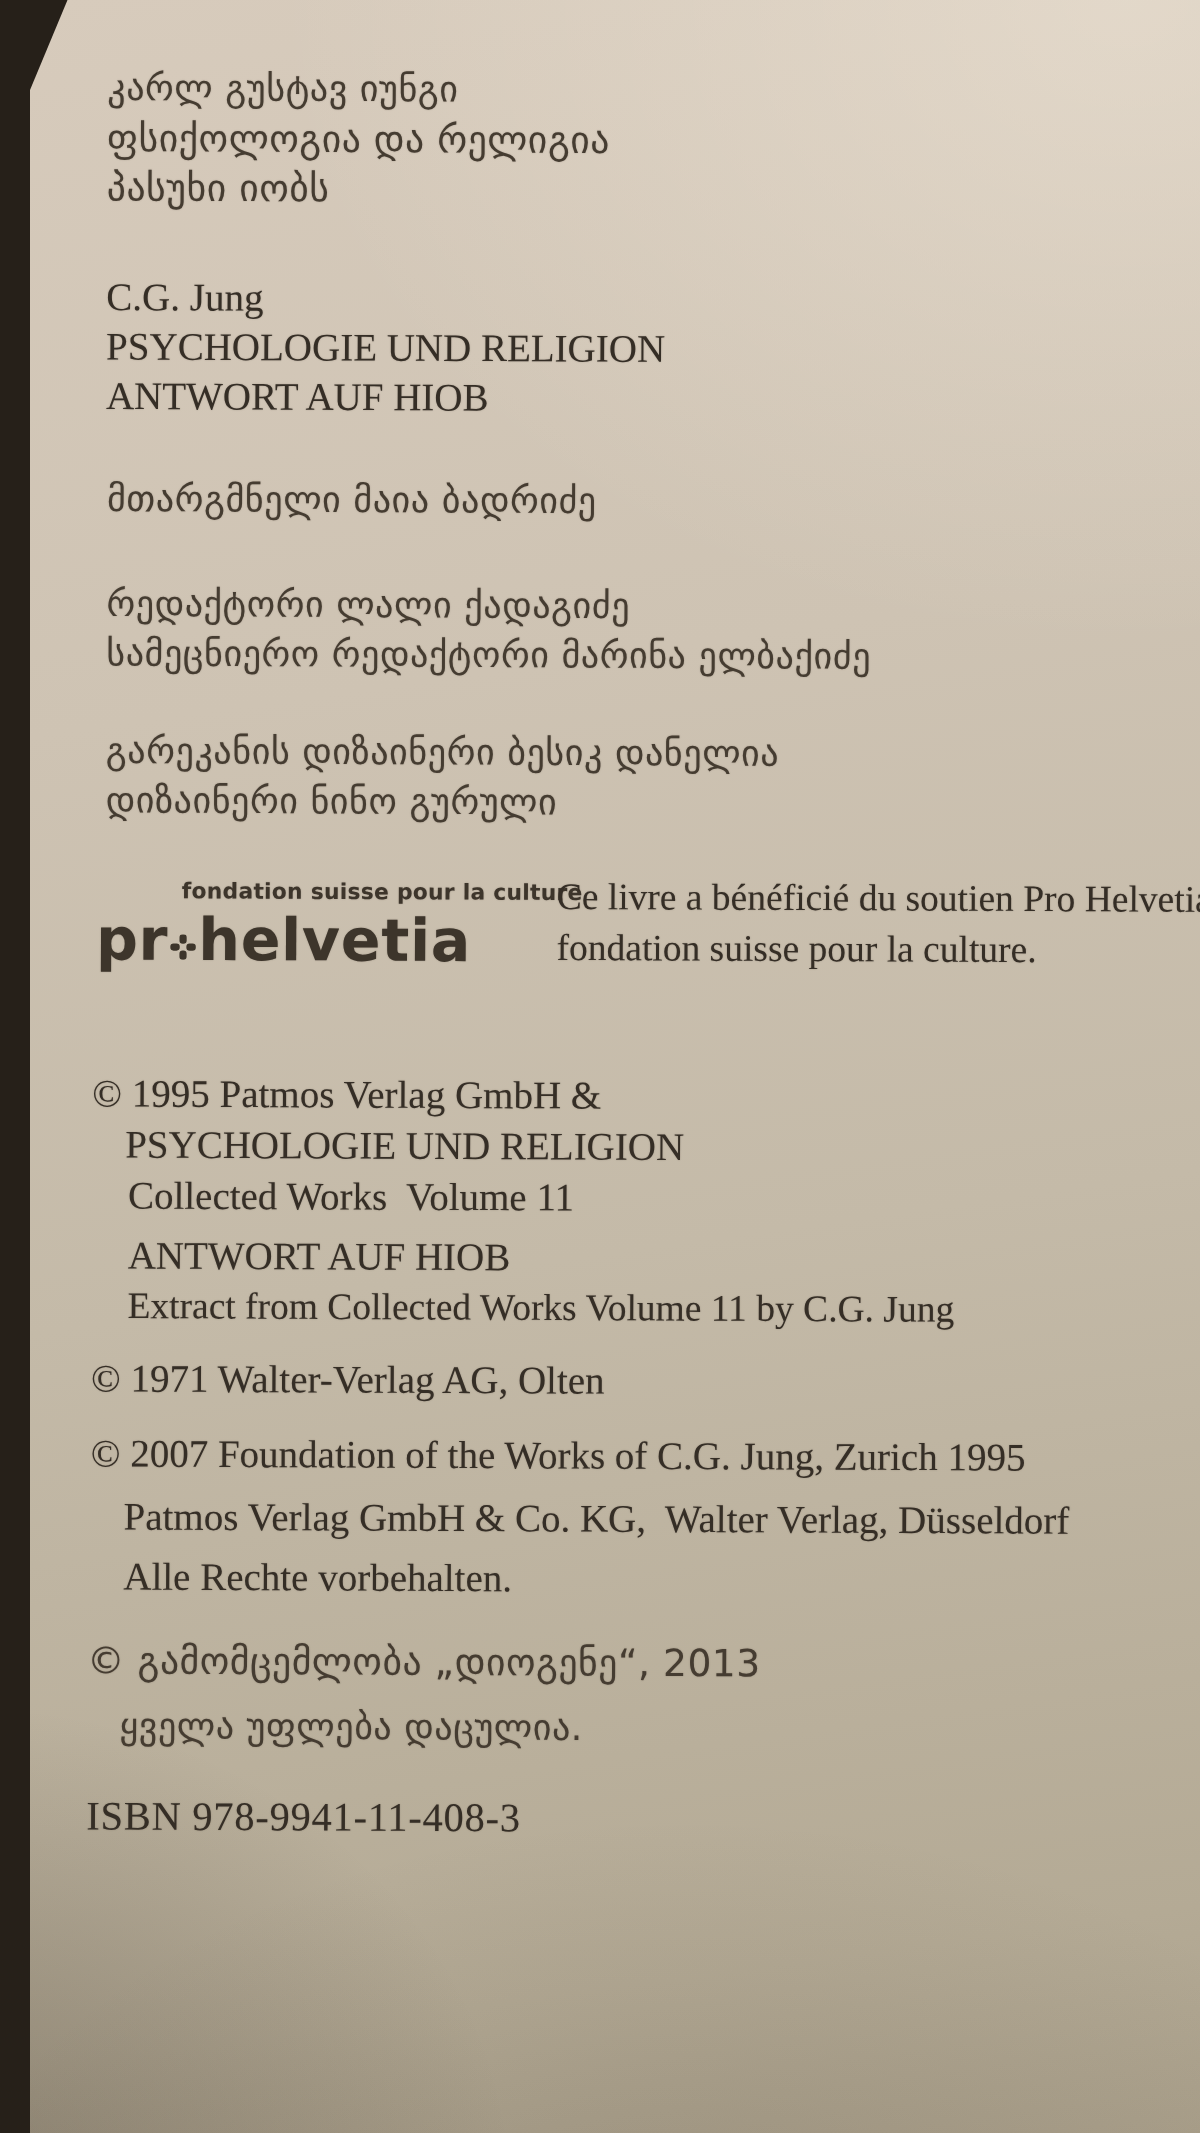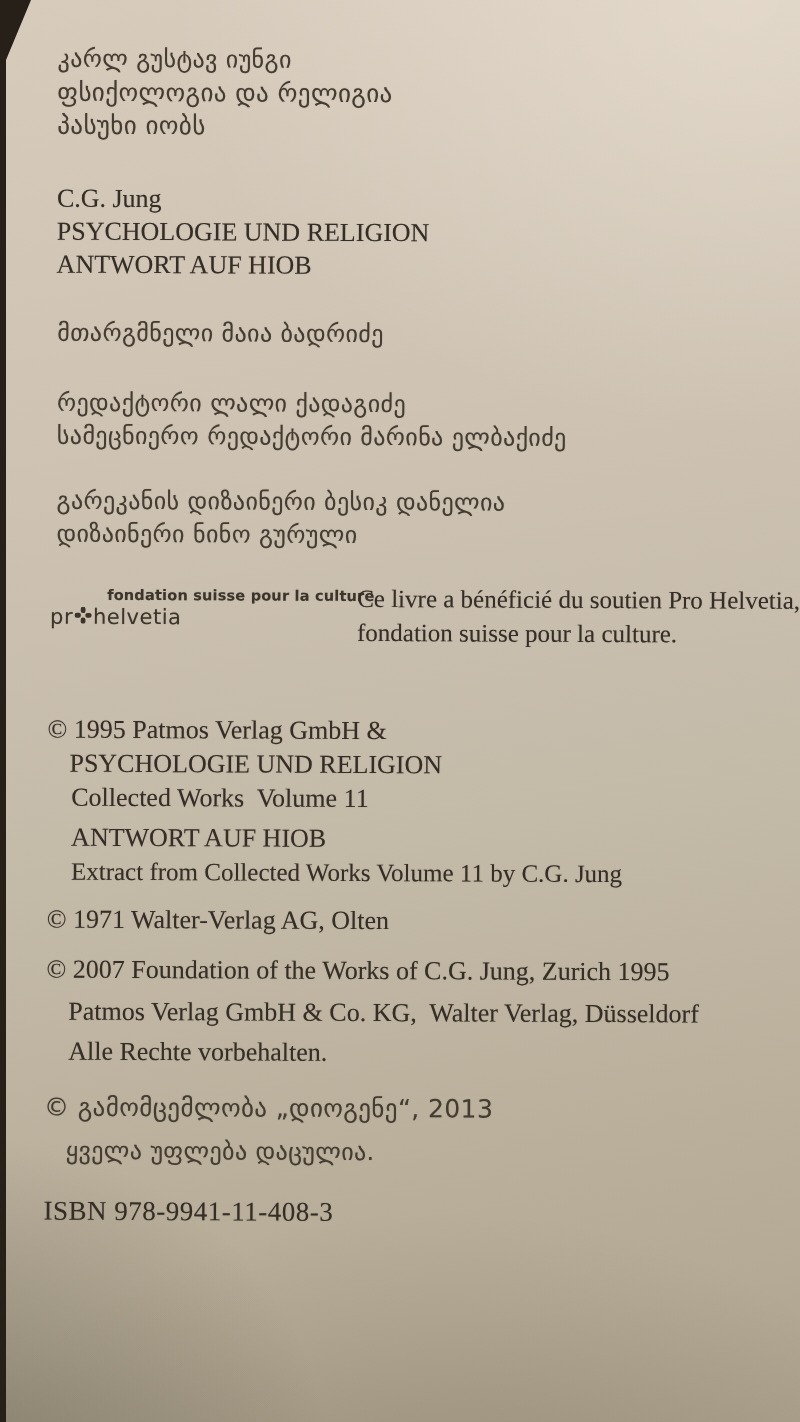--- a/index.html
+++ b/index.html
@@ -5,20 +5,21 @@
   html, body {
     margin: 0; padding: 0;
     width: 800px; height: 1422px;
     overflow: hidden;
     background: #262019;
   }
   .photo {
     position: relative;
     width: 749px; height: 1422px;
     font-kerning: normal;
+    margin-left: 14px;
   }
   .page {
     position: absolute;
     left: 6px; top: 0;
     width: 794px; height: 1422px;
     clip-path: polygon(25px 0, 100% 0, 100% 100%, 0 100%, 0 60px);
     background:
       radial-gradient(130% 55% at 92% 0%, rgba(255,247,234,0.32), rgba(255,247,234,0) 55%),
       radial-gradient(85% 42% at -6% 103%, rgba(44,36,28,0.30), rgba(44,36,28,0) 55%),
       radial-gradient(120% 45% at 55% 110%, rgba(66,56,44,0.20), rgba(66,56,44,0) 55%),
@@ -52,22 +53,22 @@
 
   .ph-tagline {
     font-family: "DejaVu Sans", "Liberation Sans", sans-serif;
     font-weight: bold;
     font-size: 14.5px;
     color: #3d352b;
     letter-spacing: 0.2px;
   }
   .ph-logo {
     font-family: "DejaVu Sans", "Liberation Sans", sans-serif;
-    font-weight: normal;
-    font-size: 21px;
+    font-weight: bold;
+    font-size: 39px;
     color: #3d352b;
     letter-spacing: 0.5px;
     white-space: nowrap;
   }
   .ph-cross-wrap {
     display: inline-block;
     width: 18px; height: 17px;
     margin: 0 1px;
   }
   .ph-cross-wrap svg { display: block; }

